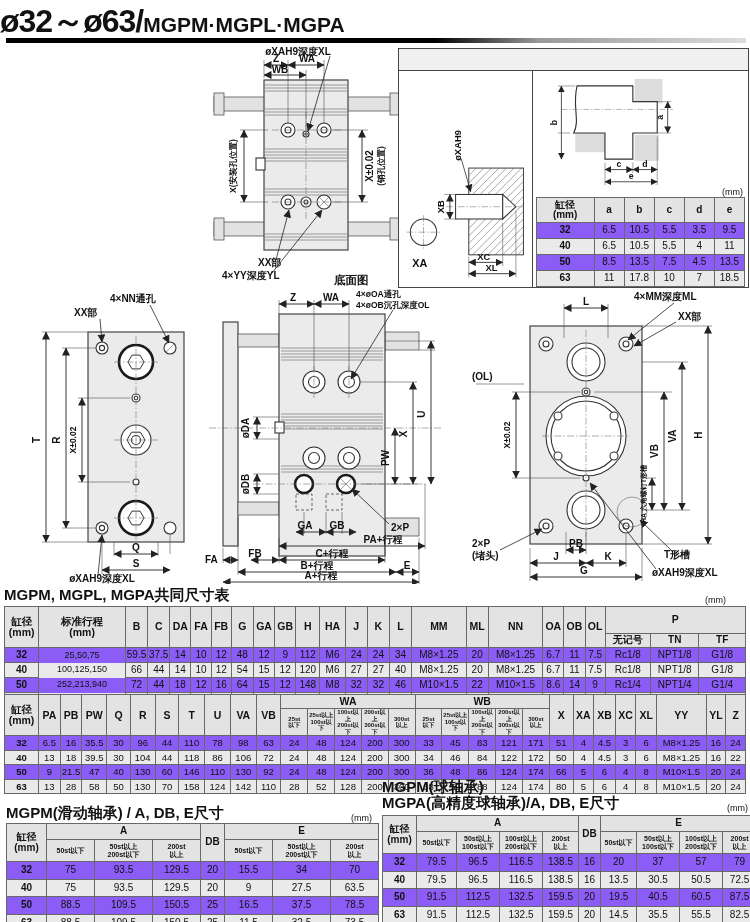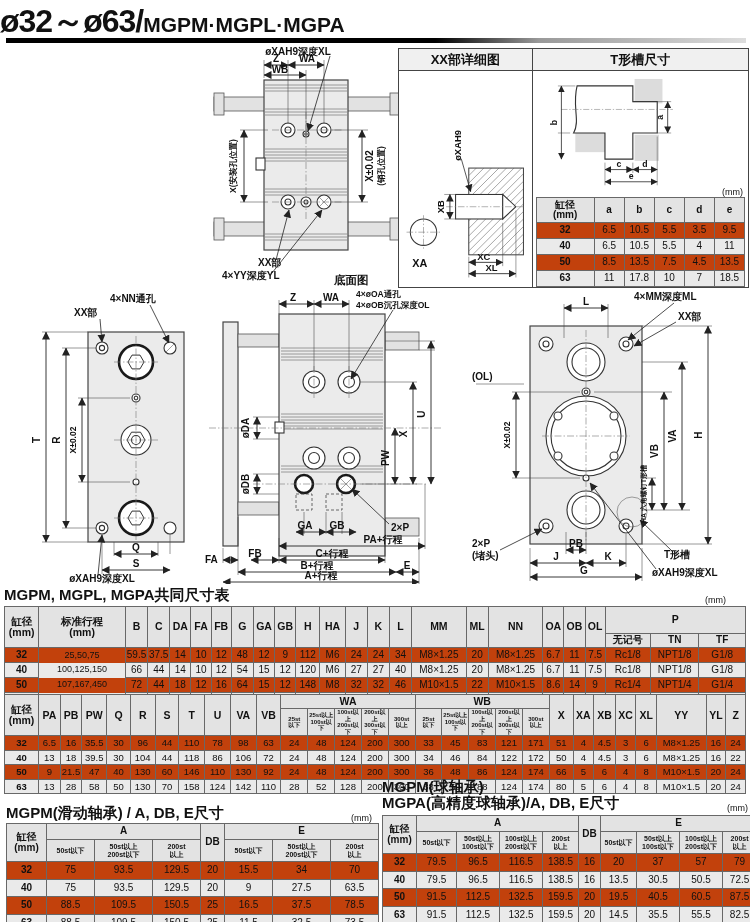--- a/index.html
+++ b/index.html
@@ -13,21 +13,21 @@
   .panel{position:absolute;left:398px;top:48px;width:349px;height:238px;border:1.5px solid #444;display:flex;flex-direction:column;background:#fff}
   .panel-hdr{display:flex;height:21px;border-bottom:1.2px solid #444;background:#f0f0f0}
   .panel-hdr>div{display:flex;align-items:center;justify-content:center;font-weight:bold;font-size:13px}
   .ph-left{flex:0 0 38%;border-right:1.2px solid #444}
   .ph-right{flex:1}
   .panel-body{flex:1;display:flex;min-height:0}
   .pb-left{flex:0 0 38%;border-right:1.2px solid #444;position:relative}
   .pb-right{flex:1;position:relative;padding:1px 3px 0 3px;display:flex;flex-direction:column}
   .mm-note{font-size:9px;text-align:right;line-height:10px;padding-right:2px}
   
-  table{border-collapse:collapse;table-layout:fixed;background:#c2410c}
+  table{border-collapse:collapse;table-layout:fixed;background:#8b5cf6}
   th,td{border:1px solid #686868;text-align:center;vertical-align:middle;padding:0;white-space:pre-line;overflow:hidden;line-height:1.05}
   th{background:#e3e3e3;font-weight:bold}
   tbody tr:nth-child(even){background:#eaeaea}
   td.c0{font-weight:bold;font-size:11px}
   .tbl-title{display:flex;justify-content:space-between;align-items:flex-end;font-weight:bold}
   .tbl-title .unit{font-weight:normal;font-size:9px}
   
   #ttslot{width:100%;}
   #ttslot th{font-size:10px;height:24px}
   #ttslot td{font-size:10px;height:15px}
@@ -137,22 +137,20 @@
       <text class="t85" x="172" y="120" text-anchor="middle" transform="rotate(-90 172 120)">(销孔位置)</text>
       <text class="t85" x="24" y="120" text-anchor="middle" transform="rotate(-90 24 120)">X(安装孔位置)</text>
       <text x="46" y="220">XX部</text>
       <text x="10" y="233">4×YY深度YL</text>
       <text class="cap" x="122" y="238">底面图</text>
     </g>
   </svg>
 
   <div class="panel">
     <div class="panel-hdr">
-      <div class="ph-left">XX部详细图</div>
-      <div class="ph-right">T形槽尺寸</div>
     </div>
     <div class="panel-body">
       <div class="pb-left">
         <svg width="132" height="213" viewBox="0 0 140 212">
           <g>
             <circle class="hole" cx="26" cy="164" r="14"></circle>
             <path class="cl" d="M8 164H44M26 146V182"></path>
             <rect x="74" y="96" width="58" height="92" fill="#fff" stroke="#444" stroke-width="1.1"></rect>
             <path class="thin" d="M74 104l8 -8M74 112l16 -16M74 120l24 -24M74 128l32 -32M74 136l40 -40M74 144l48 -48M74 152l56 -56M74 160l58 -58M74 168l58 -58M74 176l58 -58M74 184l58 -58M78 188l54 -54M86 188l46 -46M94 188l38 -38M102 188l30 -30M110 188l22 -22M118 188l14 -14M126 188l6 -6"></path>
             <rect x="60" y="124" width="50" height="26" fill="#fff" stroke="#333" stroke-width="1.1"></rect>
@@ -543,21 +541,21 @@
             <td class="c17">M8×1.25</td>
             <td class="c18">6.7</td>
             <td class="c19">11</td>
             <td class="c20">7.5</td>
             <td class="c21">Rc1/8</td>
             <td class="c22">NPT1/8</td>
             <td class="c23">G1/8</td>
           </tr>
           <tr>
             <td class="c0">50</td>
-            <td class="c1">107,167,450</td>
+            <td class="c1">252,213,940</td>
             <td class="c2">72</td>
             <td class="c3">44</td>
             <td class="c4">18</td>
             <td class="c5">12</td>
             <td class="c6">16</td>
             <td class="c7">64</td>
             <td class="c8">15</td>
             <td class="c9">12</td>
             <td class="c10">148</td>
             <td class="c11">M8</td>

